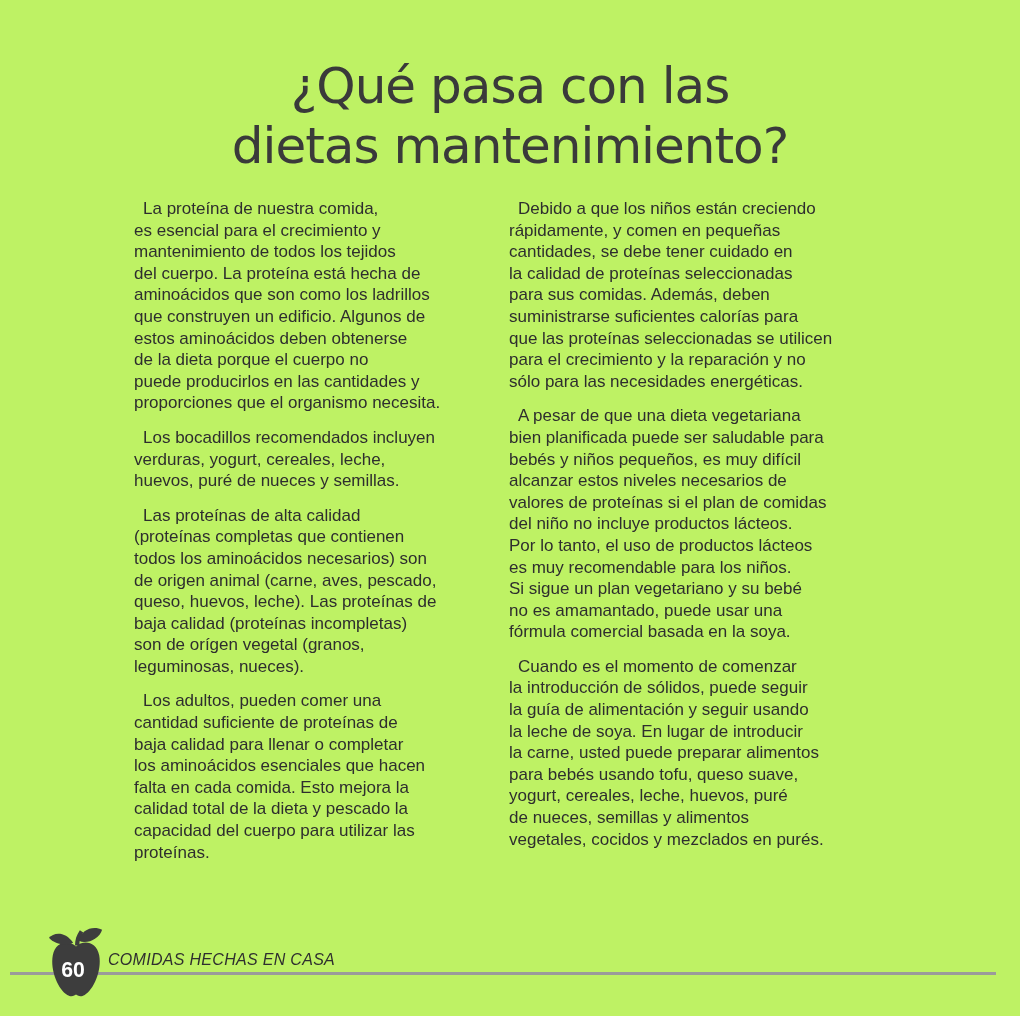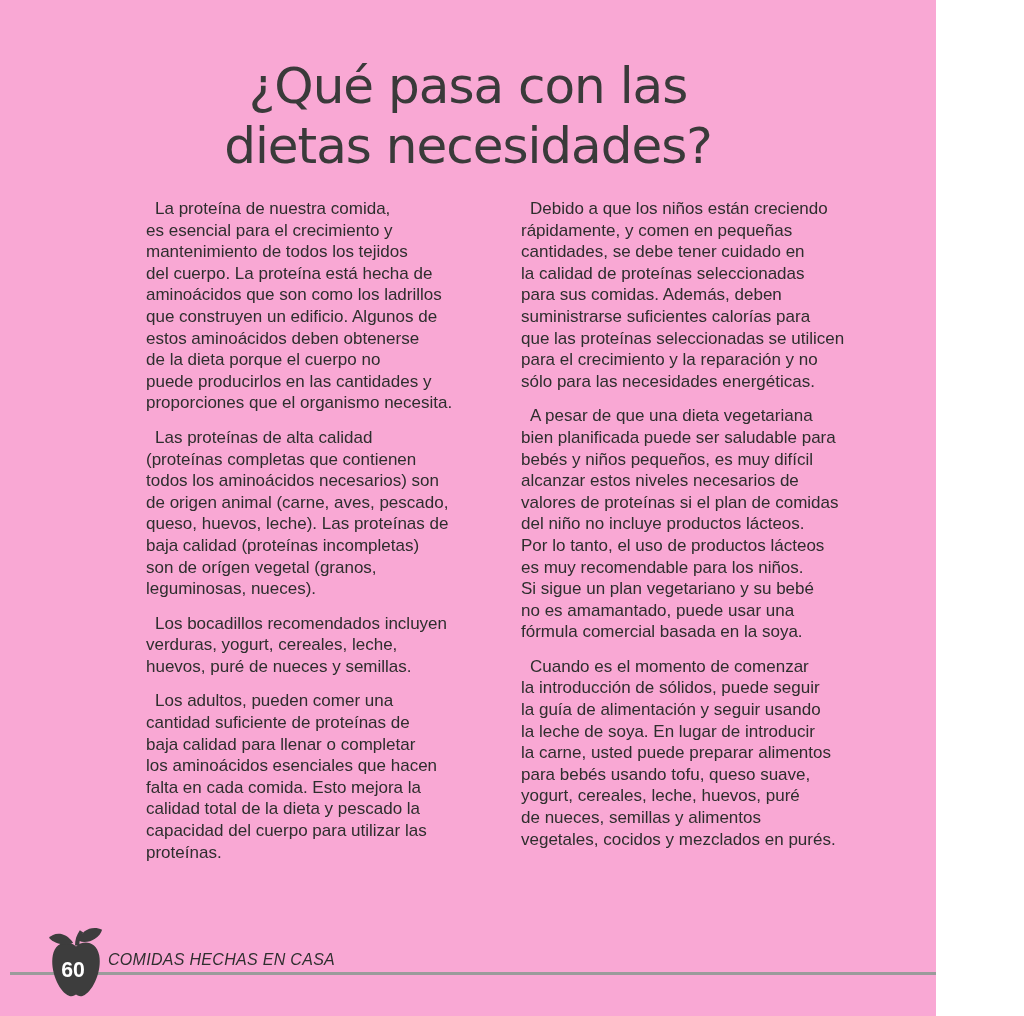--- a/index.html
+++ b/index.html
@@ -2,23 +2,23 @@
 <html><head>
 <meta charset="utf-8">
 <style>
   html, body {
     margin: 0;
     padding: 0;
     background: #ffffff;
   }
   .page {
     position: relative;
-    width: 936px;
+    width: 1020px;
     height: 1016px;
-    background: #f9a8d4;
+    background: #bef264;
     overflow: hidden;
     font-family: "Liberation Sans", sans-serif;
     color: #2e2e2e;
   }
   .title {
     margin-top: 56px;
     text-align: center;
     font-family: "DejaVu Sans", sans-serif;
     font-size: 50px;
     line-height: 60px;
@@ -35,21 +35,21 @@
   }
   .col {
     width: 375px;
     flex: 0 0 375px;
   }
   .para {
     white-space: pre-line;
     text-indent: 9px;
     font-size: 17px;
     line-height: 21.6px;
-    margin: 0 0 13px 16px;
+    margin: 0 0 13px 4px;
     color: #2e2e2e;
   }
   .footer-rule {
     position: absolute;
     left: 10px;
     top: 972px;
     width: 986px;
     height: 3px;
     background: #9b9b9b;
   }
@@ -72,46 +72,46 @@
     font-style: italic;
   }
 </style>
 </head>
 <body>
 
 <div class="page">
 
   <div class="title">
     <div>¿Qué pasa con las</div>
-    <div>dietas necesidades?</div>
+    <div>dietas mantenimiento?</div>
   </div>
 
   <div class="columns">
     <div class="col">
       <p class="para">La proteína de nuestra comida,
 es esencial para el crecimiento y
 mantenimiento de todos los tejidos
 del cuerpo. La proteína está hecha de
 aminoácidos que son como los ladrillos
 que construyen un edificio. Algunos de
 estos aminoácidos deben obtenerse
 de la dieta porque el cuerpo no
 puede producirlos en las cantidades y
 proporciones que el organismo necesita.</p>
+      <p class="para">Los bocadillos recomendados incluyen
+verduras, yogurt, cereales, leche,
+huevos, puré de nueces y semillas.</p>
       <p class="para">Las proteínas de alta calidad
 (proteínas completas que contienen
 todos los aminoácidos necesarios) son
 de origen animal (carne, aves, pescado,
 queso, huevos, leche). Las proteínas de
 baja calidad (proteínas incompletas)
 son de orígen vegetal (granos,
 leguminosas, nueces).</p>
-      <p class="para">Los bocadillos recomendados incluyen
-verduras, yogurt, cereales, leche,
-huevos, puré de nueces y semillas.</p>
       <p class="para">Los adultos, pueden comer una
 cantidad suficiente de proteínas de
 baja calidad para llenar o completar
 los aminoácidos esenciales que hacen
 falta en cada comida. Esto mejora la
 calidad total de la dieta y pescado la
 capacidad del cuerpo para utilizar las
 proteínas.</p>
     </div>
     <div class="col">

